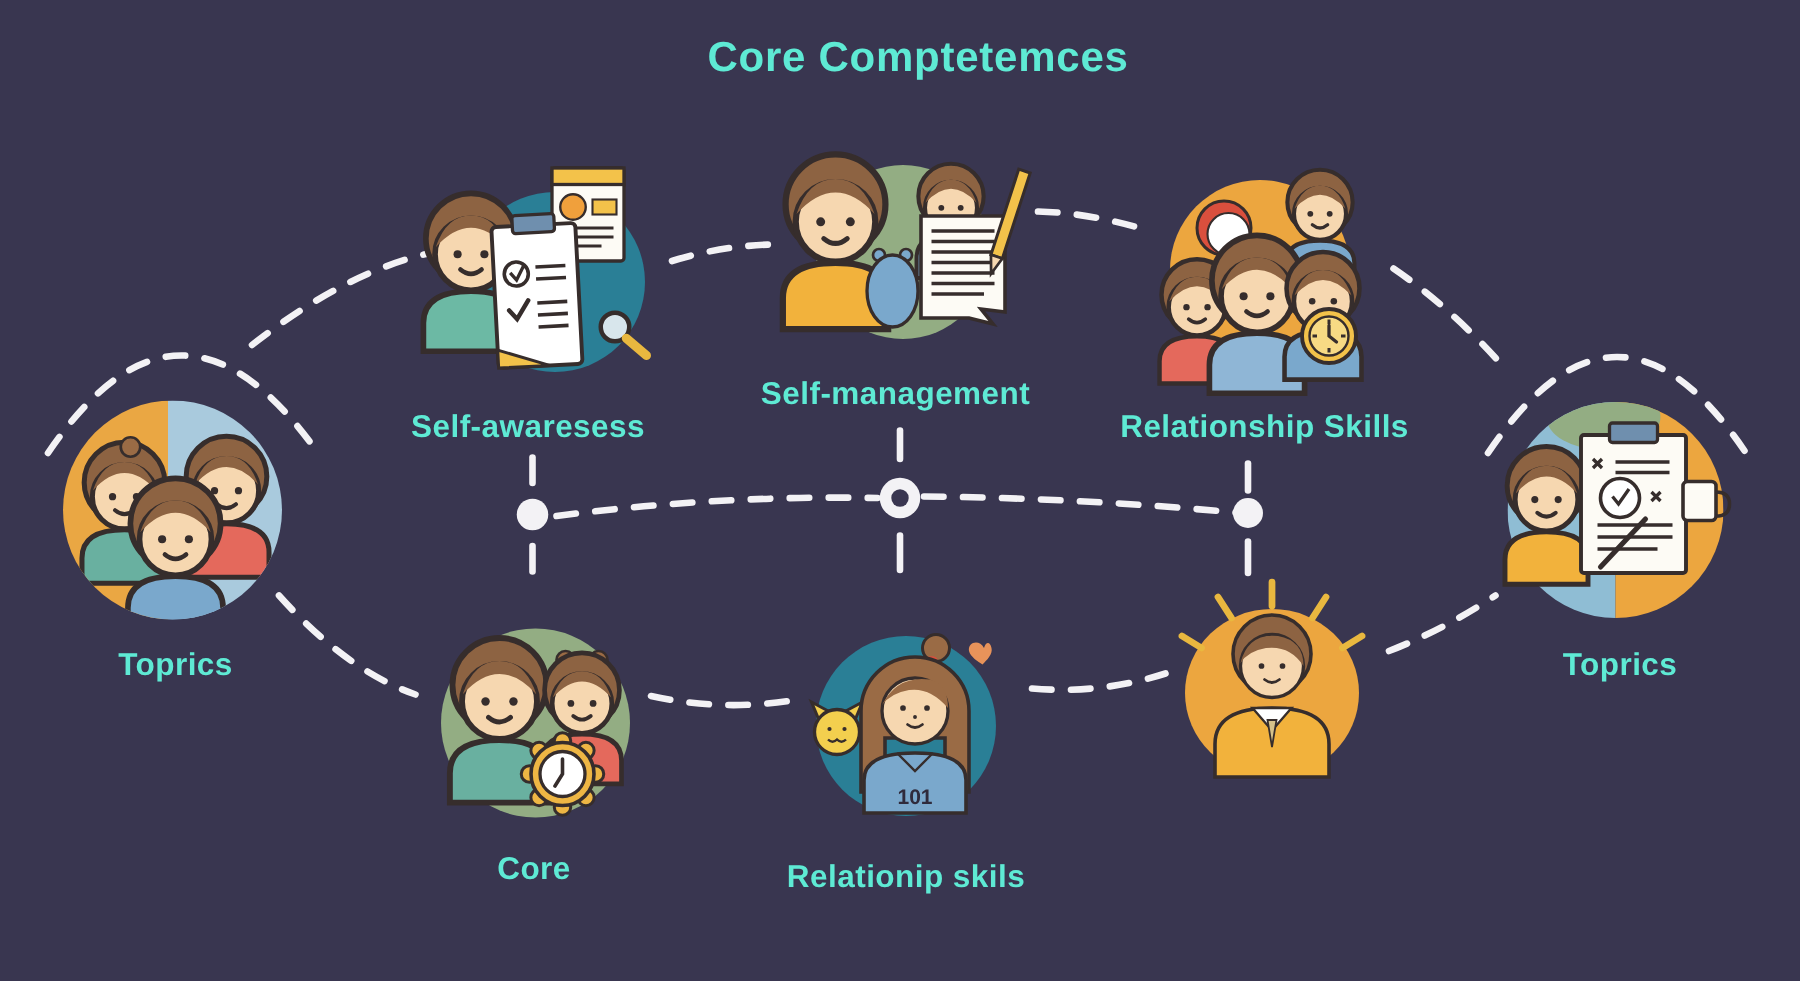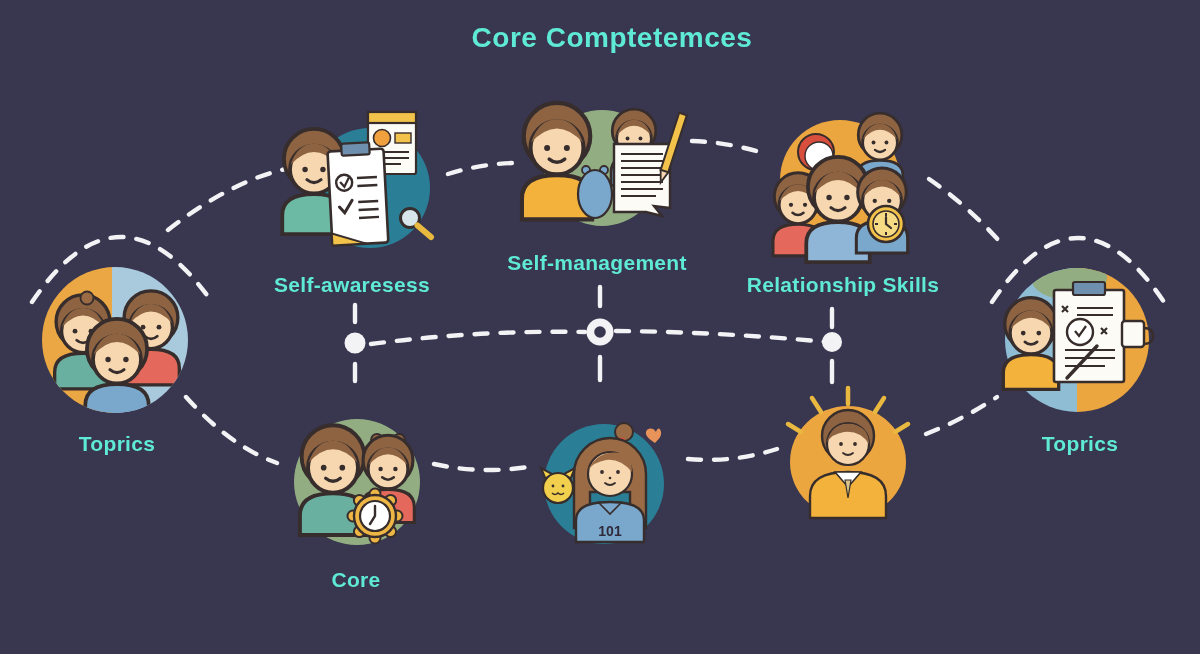--- a/index.html
+++ b/index.html
@@ -248,15 +248,16 @@
   <div class="label node-label" style="left:843px; top:261px;">Relationship Skills</div>
 
   <div class="label node-label" style="left:597px; top:239px;">Self-management</div>
 
   <div class="label node-label" style="left:117px; top:420px;">Toprics</div>
 
   <div class="label node-label" style="left:1080px; top:420px;">Toprics</div>
 
   <div class="label node-label" style="left:356px; top:556px;">Core</div>
 
+  <div class="label node-label" style="left:604px; top:561px;">Relationip skils</div>
 
 
 </div>
 
 </body></html>

